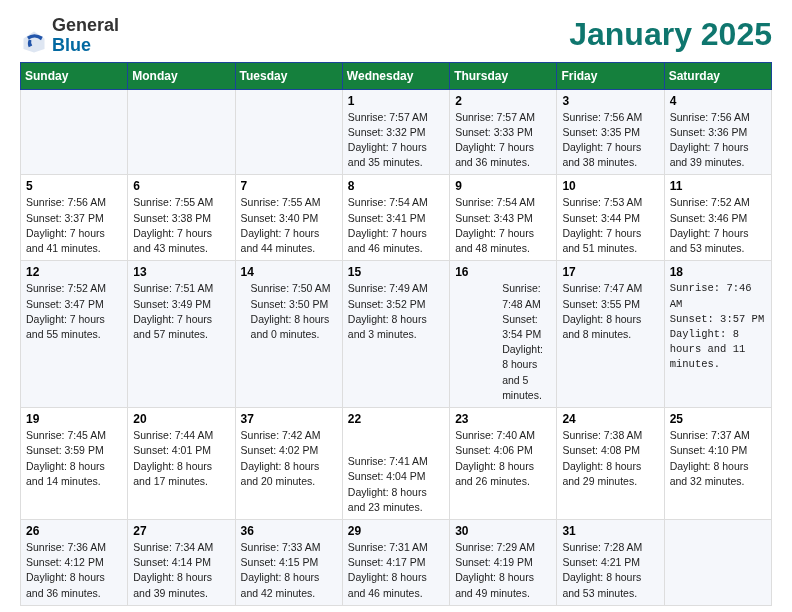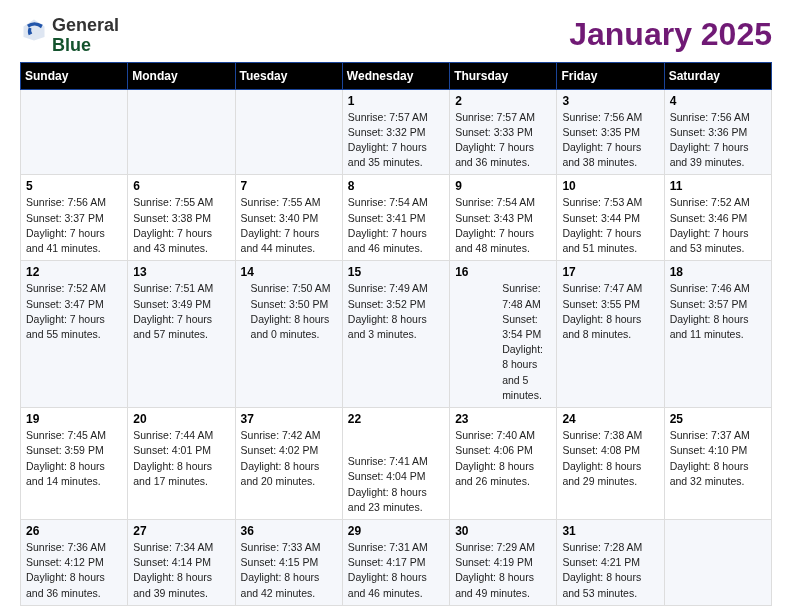--- a/index.html
+++ b/index.html
@@ -11,55 +11,55 @@
       padding: 16px 20px;
     }
     .header {
       display: flex;
       align-items: flex-start;
       justify-content: space-between;
       margin-bottom: 6px;
     }
     .logo {
       display: flex;
-      align-items: flex-start;
+      align-items: flex-end;
       gap: 4px;
     }
     .logo-text {
       font-size: 18px;
       font-weight: bold;
       line-height: 1.1;
     }
     .logo-general { color: #333; }
-    .logo-blue { color: #14532d; }
+    .logo-blue { color: #0369a1; }
     .logo-icon {
       width: 28px;
       height: 28px;
     }
     .title-block {
       text-align: right;
     }
     .month-title {
       font-size: 32px;
       font-weight: bold;
-      color: #701a75;
+      color: #0f766e;
     }
     .location {
       font-size: 14px;
       color: #333;
       margin-top: 2px;
     }
     .calendar {
       width: 100%;
       border-collapse: collapse;
       margin-top: 4px;
       font-size: 11px;
     }
     .calendar thead tr {
-      background: #000000;
+      background: #15803d;
       color: #fff;
     }
     .calendar thead th {
       padding: 6px 4px;
       text-align: left;
       font-size: 12px;
       font-weight: bold;
       border: 1px solid #1a4499;
     }
     .calendar tbody tr {
@@ -230,21 +230,21 @@
 Daylight: 8 hours and 5 minutes.</div>
         </td>
         <td>
           <div class="day-num">17</div>
           <div class="day-info" style="white-space: pre-line;">Sunrise: 7:47 AM
 Sunset: 3:55 PM
 Daylight: 8 hours and 8 minutes.</div>
         </td>
         <td>
           <div class="day-num">18</div>
-          <div class="day-info" style="white-space: pre-line;">Sunrise: 7:46 AM
+          <div class="day-info" style="white-space: pre-line; font-family: Liberation Mono, monospace;">Sunrise: 7:46 AM
 Sunset: 3:57 PM
 Daylight: 8 hours and 11 minutes.</div>
         </td>
       </tr>
       <tr>
         <td>
           <div class="day-num">19</div>
           <div class="day-info" style="white-space: pre-line;">Sunrise: 7:45 AM
 Sunset: 3:59 PM
 Daylight: 8 hours and 14 minutes.</div>

